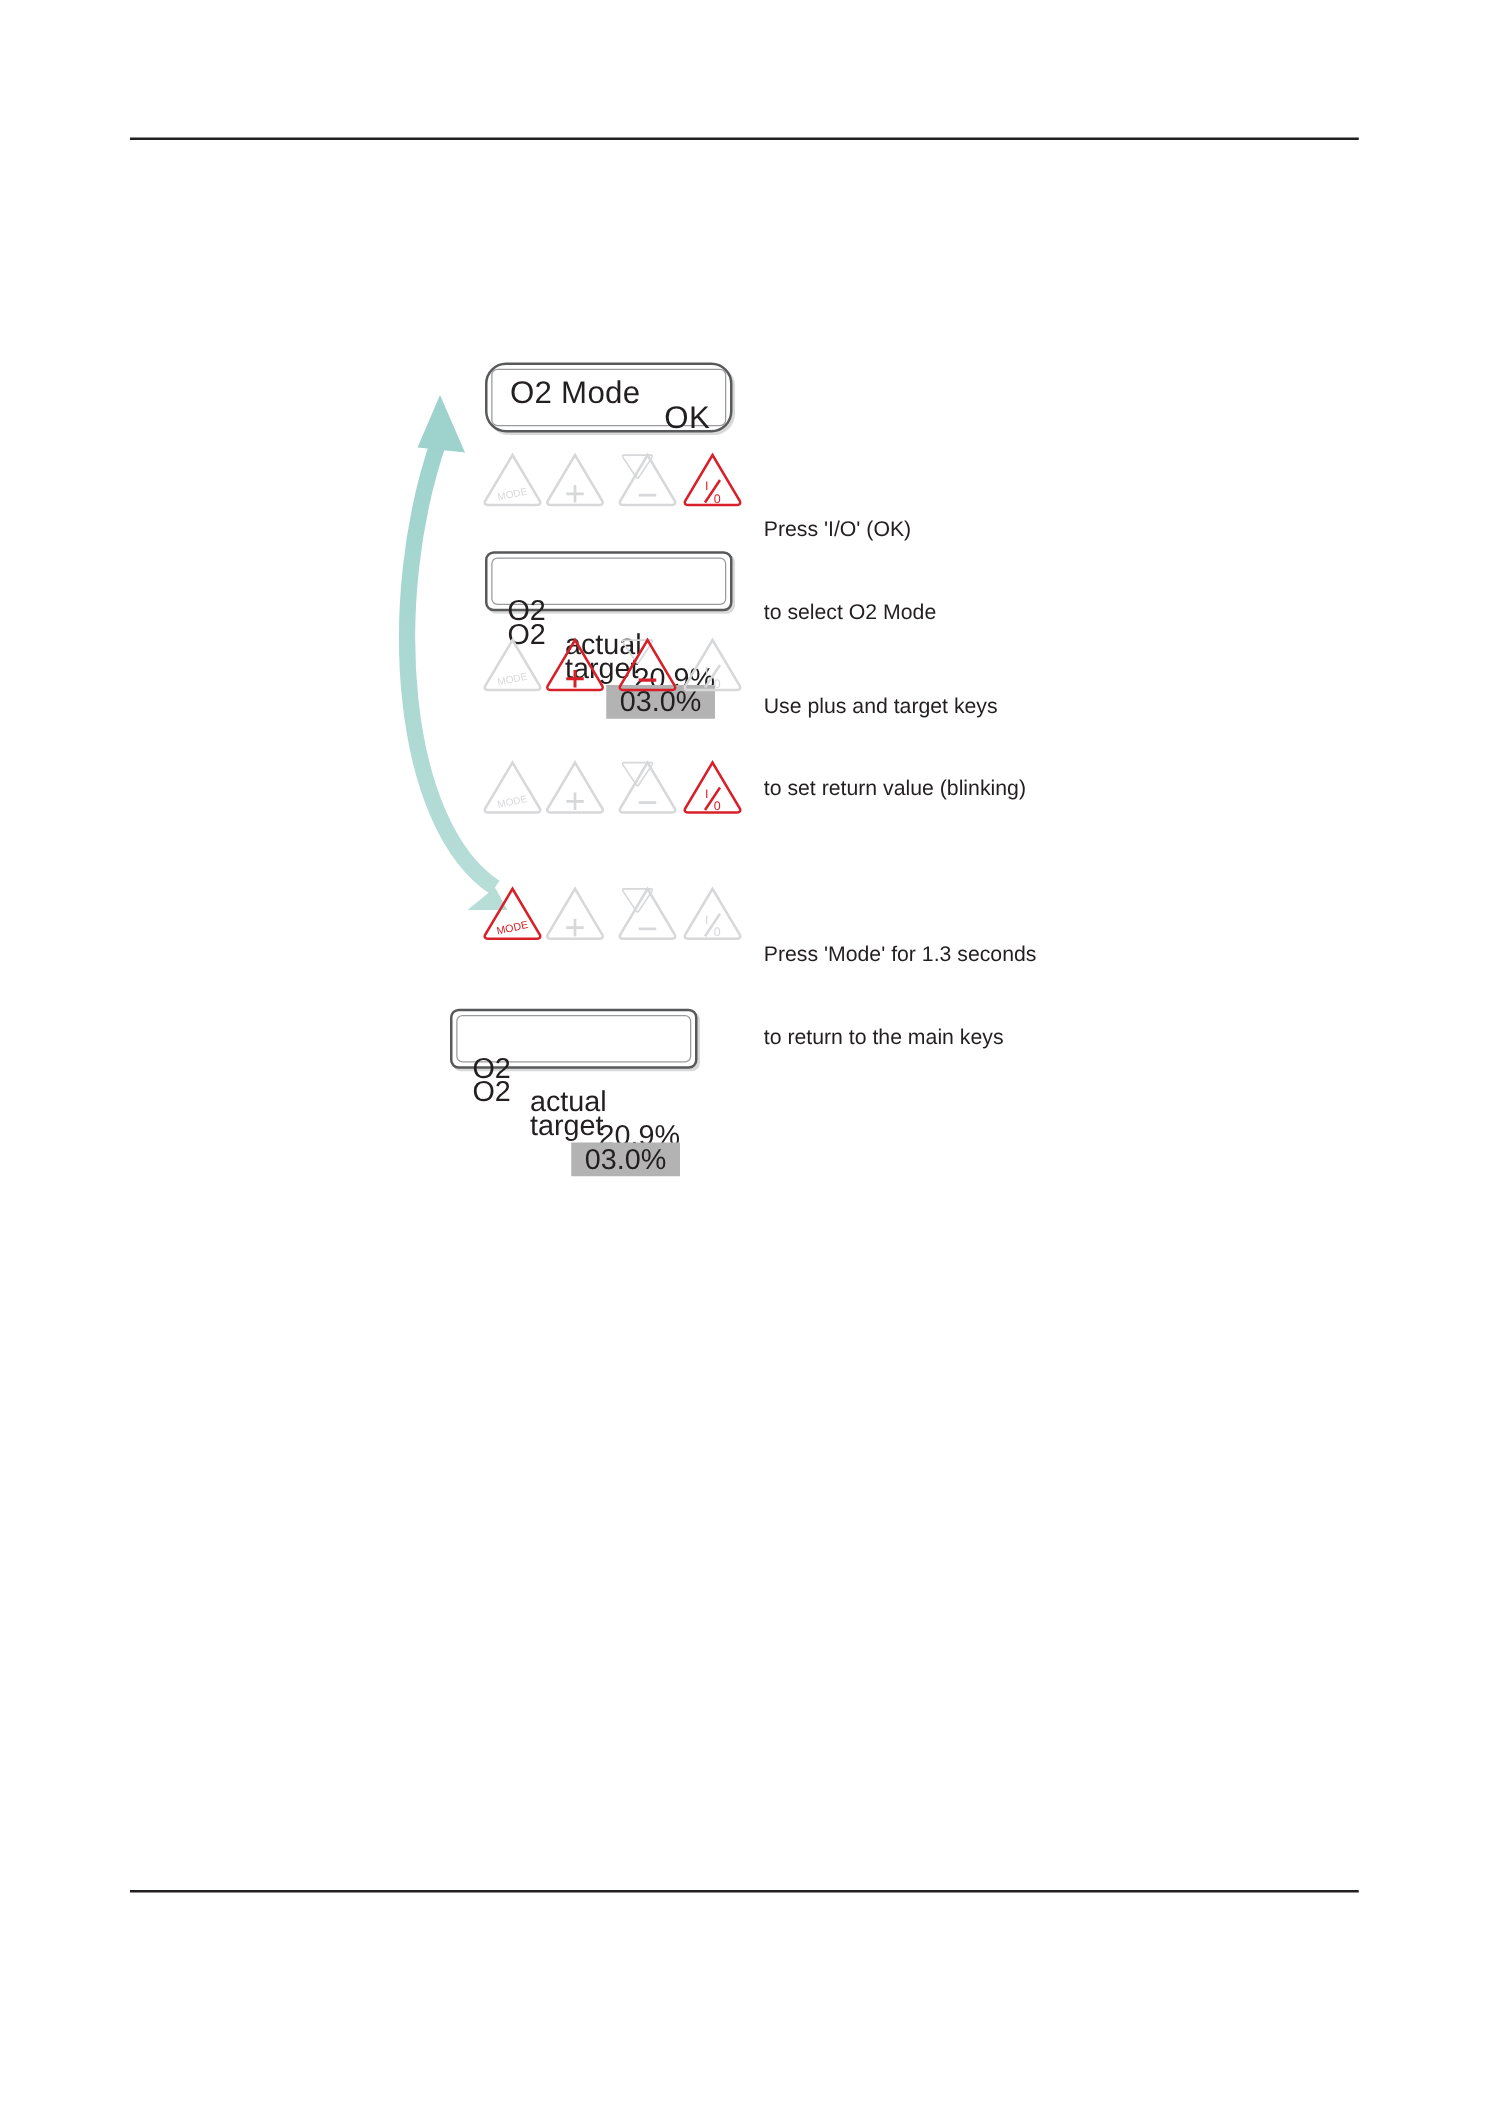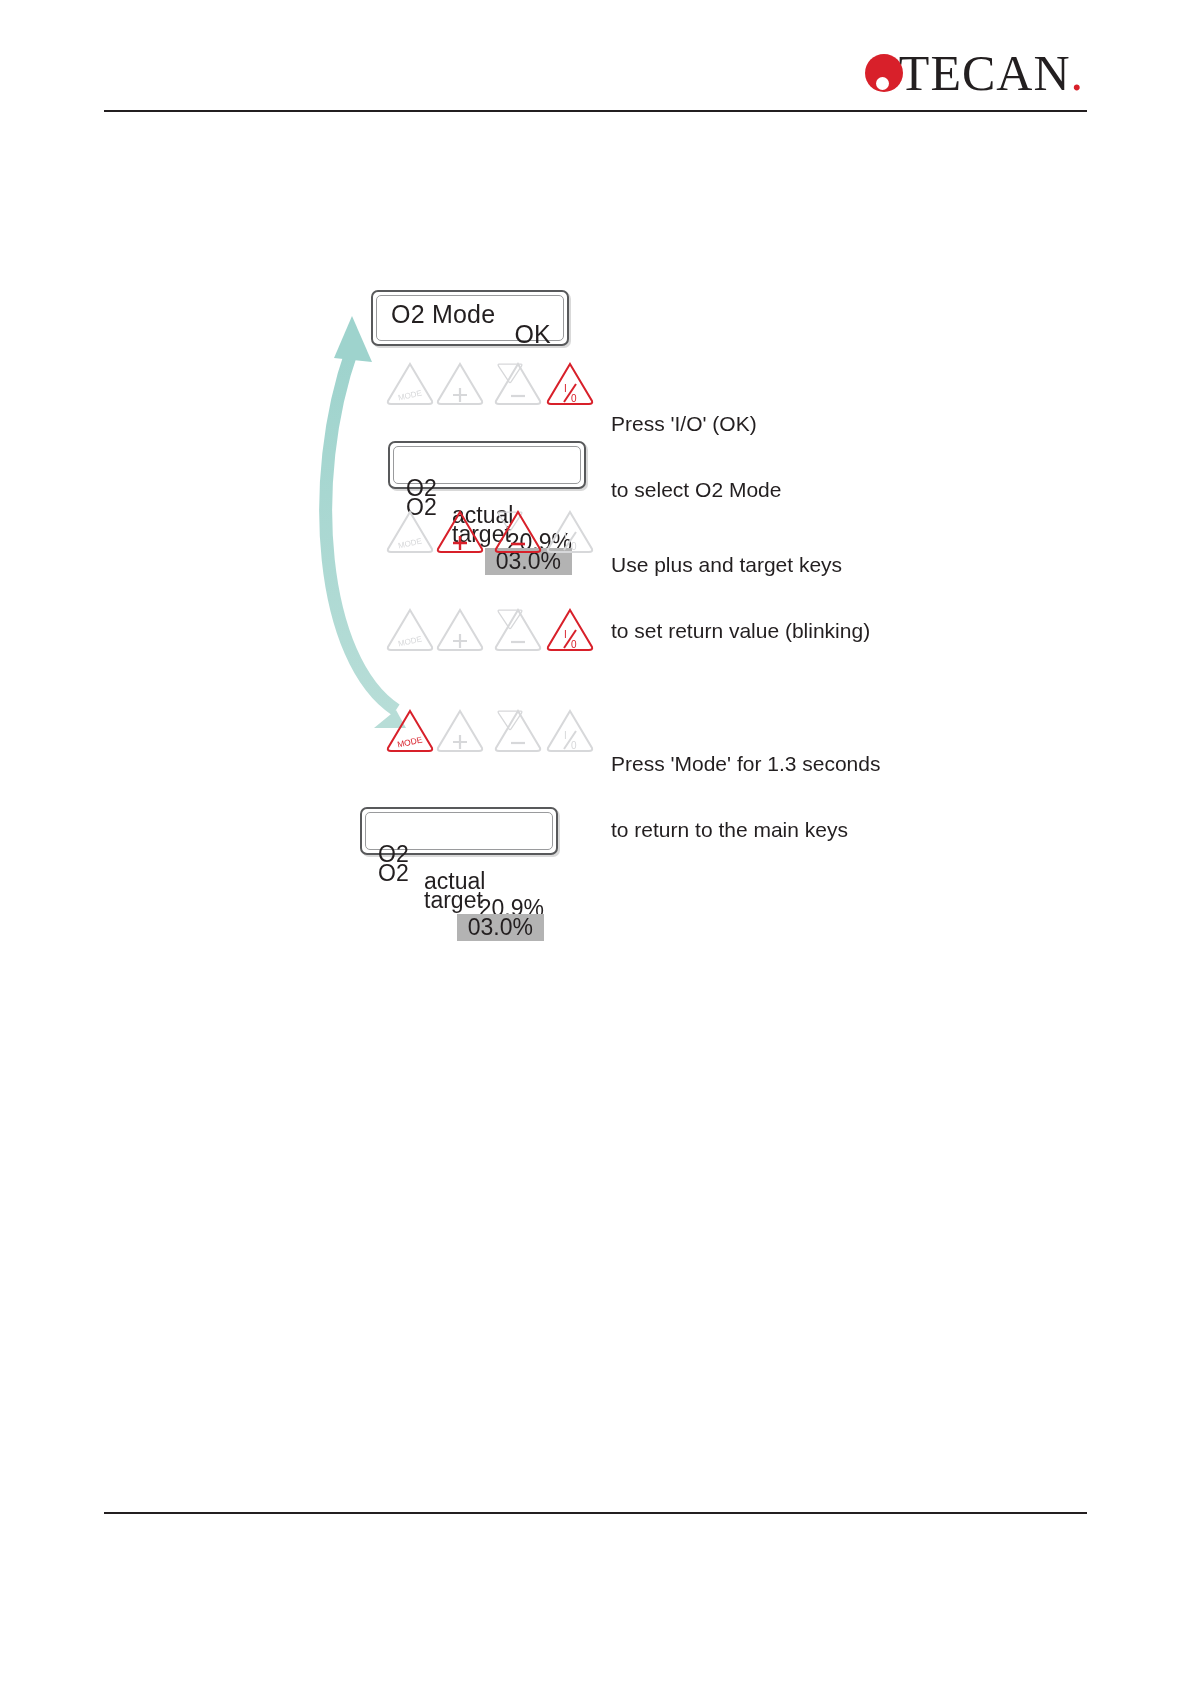--- a/index.html
+++ b/index.html
@@ -132,24 +132,25 @@
     white-space: pre;
     letter-spacing: 0.2px;
   }
   .lcd-hl {
     background: #b3b3b3;
     padding: 0 11px;
   }
 
   
   #display-mode {
-    left: 371px;
+    left: 388px;
     top: 290px;
     width: 198px;
     height: 56px;
+    border-radius: 17px;
   }
   #display-mode .title {
     left: 18px;
     top: 8px;
   }
   #display-mode .ok {
     right: 16px;
     top: 28px;
   }
 
@@ -203,38 +204,30 @@
     height: 46px;
   }
   .key.k0 { left: 0px; }
   .key.k1 { left: 50px; }
   .key.k2 { left: 108px; }
   .key.k3 { left: 160px; }
 
   
   .instr {
     position: absolute;
-    font-size: 21px;
+    font-size: 17px;
     line-height: 22px;
     color: #231f20;
     white-space: pre;
   }
 </style>
 </head>
 <body>
 
 <div class="page-header">
-  <div class="logo">
-    <span class="logo-mark">
-      <span class="disc"></span>
-      <span class="dot"></span>
-    </span>
-    <span class="logo-word">TECAN</span>
-    <span class="logo-period">.</span>
-  </div>
   <div class="header-rule"></div>
 </div>
 
 <div class="figure">
 
   <svg class="loop-arrow" viewBox="0 0 140 470">
     <defs>
       <linearGradient id="arrGrad" x1="0" y1="1" x2="0" y2="0">
         <stop offset="0%" stop-color="#b7ddd7"></stop>
         <stop offset="100%" stop-color="#9ed3cd"></stop>

